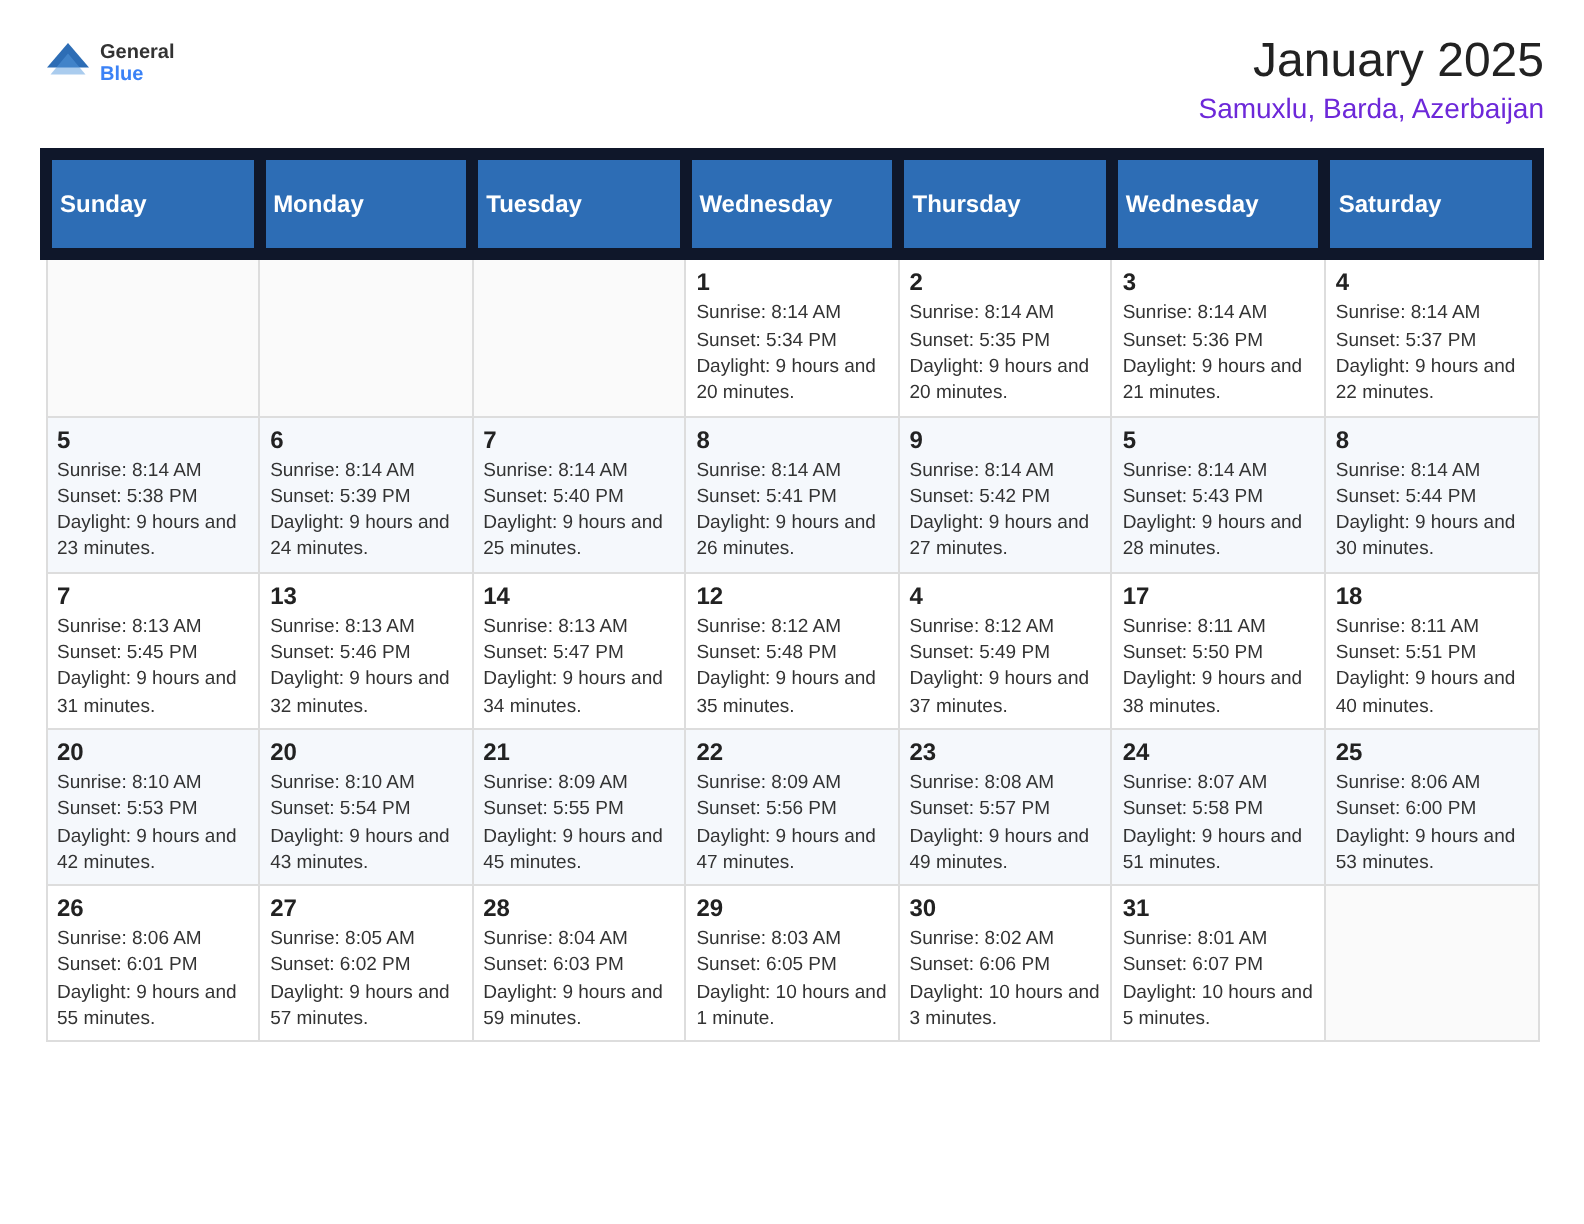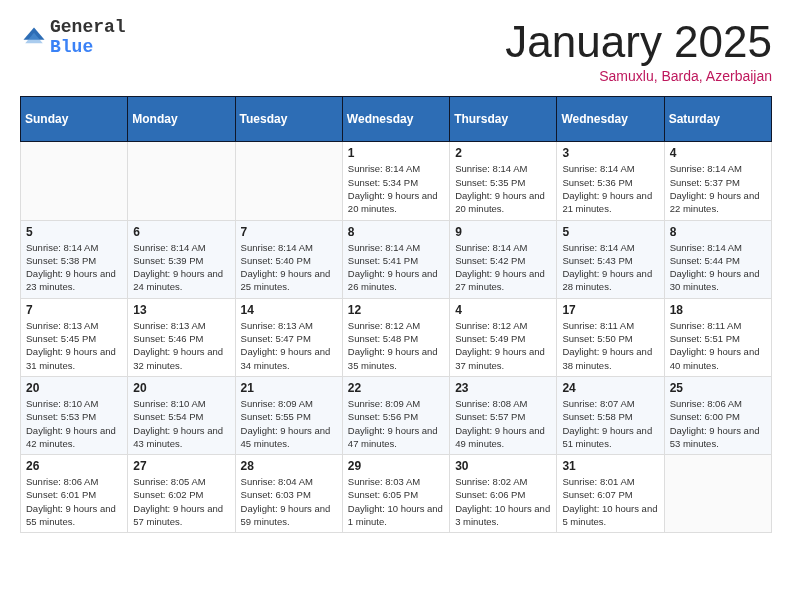--- a/index.html
+++ b/index.html
@@ -19,58 +19,57 @@
       justify-content: space-between;
       align-items: flex-start;
       margin-bottom: 12px;
     }
     .logo {
       display: flex;
       align-items: center;
       gap: 2px;
     }
     .logo-text {
-      font-size: 18px;
+      font-size: 10px;
       font-weight: bold;
       color: #333;
       line-height: 1.1;
-      font-family: Liberation Mono, monospace;
     }
     .logo-text .blue { color: #3b82f6; }
     .logo-icon {
       width: 28px;
       height: 28px;
     }
     .title-block {
       text-align: right;
     }
     .month-title {
-      font-size: 44px;
+      font-size: 24px;
       font-weight: 300;
       color: #222;
       line-height: 1.1;
     }
     .location {
       font-size: 14px;
-      color: #be185d;
+      color: #6d28d9;
       margin-top: 2px;
     }
     .calendar {
       width: 100%;
       border-collapse: collapse;
       border: 1px solid #ccc;
     }
     .calendar th {
       background: #2d6db5;
       color: #fff;
       font-size: 12px;
       font-weight: bold;
       padding: 15px 4px;
       text-align: left;
-      border: 1px solid #0f172a;
+      border: 6px solid #0f172a;
       margin-top: 39px;
     }
     .calendar td {
       width: 106px;
       vertical-align: top;
       border: 1px solid #ddd;
       padding: 4px 5px;
       font-size: 10px;
       color: #333;
       height: 78px;

